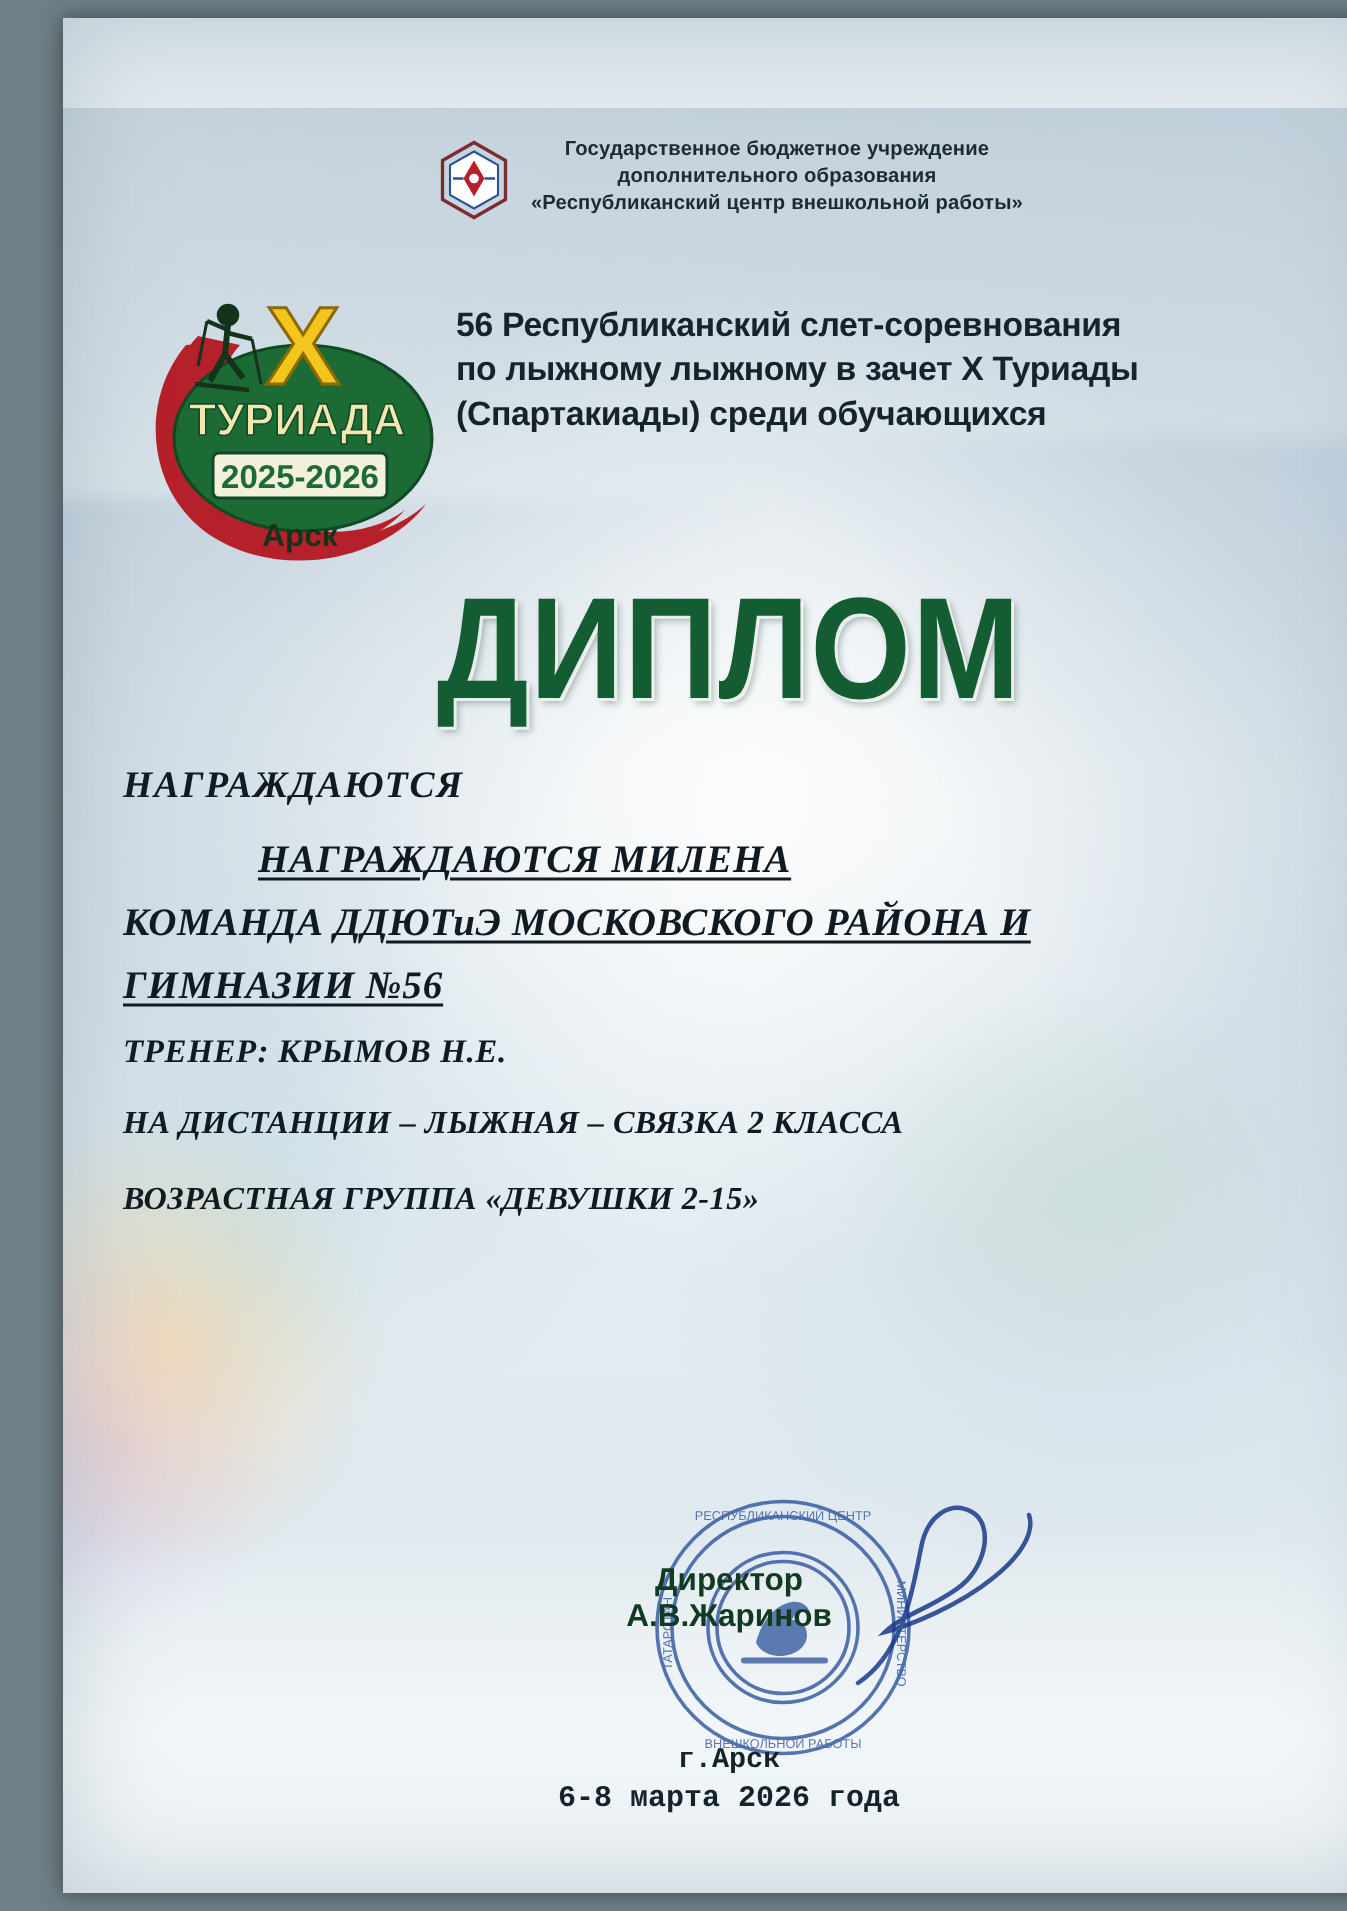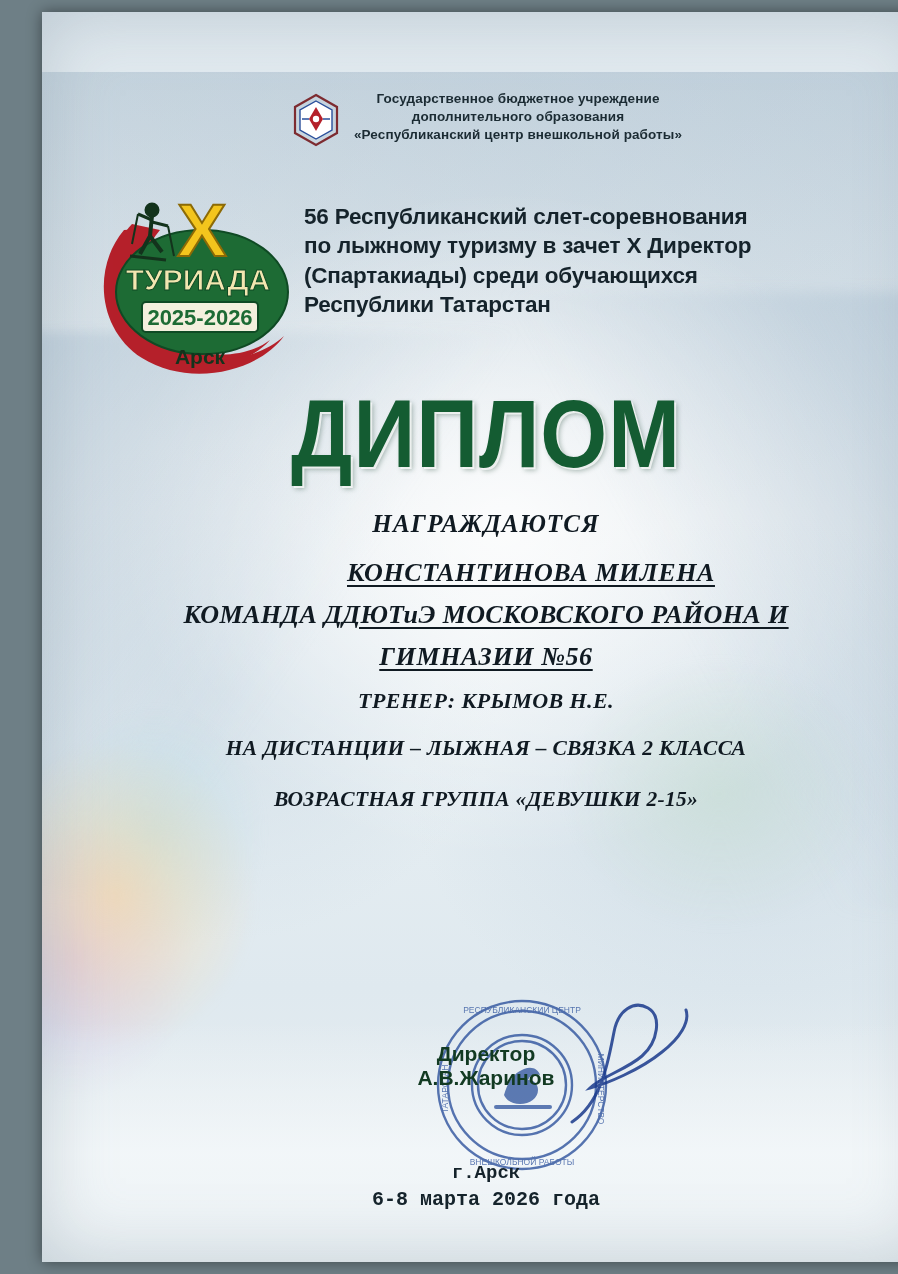--- a/index.html
+++ b/index.html
@@ -163,21 +163,21 @@
   
   .body-lines {
     position: absolute;
     left: 40px; right: 40px;
     top: 498px;
     color: #101a22;
     font-family: "Liberation Serif", serif;
     font-style: italic;
     font-weight: bold;
   }
-  .ln { text-align: center; }
+  .ln { }
   .ln.l1  { font-size: 25px; letter-spacing: 1.2px; margin-bottom: 20px; }
   .ln.l2  { font-size: 26px; letter-spacing: .6px; margin-bottom: 12px; }
   .ln.l3  { font-size: 26px; letter-spacing: .6px; margin-bottom: 12px; padding-left: 90px; }
   .ln.l4  { font-size: 26px; letter-spacing: .4px; margin-bottom: 12px; }
   .ln.l5  { font-size: 26px; letter-spacing: .6px; margin-bottom: 16px; }
   .ln.l6  { font-size: 22px; letter-spacing: .4px; margin-bottom: 22px; }
   .ln.l7  { font-size: 26px; letter-spacing: .6px; margin-bottom: 30px; }
   .ln.l8  { font-size: 21.5px; letter-spacing: .3px; margin-bottom: 26px; }
   .ln.l9  { font-size: 21.5px; letter-spacing: .3px; }
   .u { text-decoration: underline; text-underline-offset: 4px; text-decoration-thickness: 1.5px; }
@@ -301,33 +301,32 @@
 
           <rect x="48" y="138" width="116" height="30" rx="4" fill="#f4f0de" stroke="#0f4a24" stroke-width="2"></rect>
           <text x="106" y="161" font-family="Liberation Sans, sans-serif" font-weight="bold" font-size="22" fill="#1d6b34" text-anchor="middle">2025-2026</text>
 
           <text x="106" y="200" font-family="Liberation Sans, sans-serif" font-weight="bold" font-size="21" fill="#13331c" text-anchor="middle">Арск</text>
         </svg>
       </div>
 
       <div class="event-title">
         <div>56 Республиканский слет-соревнования</div>
-        <div>по лыжному туризму в зачет X Директор</div>
+        <div>по лыжному лыжному в зачет X Туриады</div>
         <div>(Спартакиады) среди обучающихся</div>
-        <div>Республики Татарстан</div>
       </div>
 
       <div class="diploma">ДИПЛОМ</div>
 
       <div class="body-lines">
         <div class="ln l1">НАГРАЖДАЮТСЯ</div>
 
 
         <div class="ln l3">
-          <span class="u">КОНСТАНТИНОВА МИЛЕНА</span>
+          <span class="u">НАГРАЖДАЮТСЯ МИЛЕНА</span>
         </div>
 
         <div class="ln l4">
           <span>КОМАНДА</span>
           <span class="u">ДДЮТиЭ МОСКОВСКОГО РАЙОНА И</span>
         </div>
 
         <div class="ln l5">
           <span class="u">ГИМНАЗИИ №56</span>
         </div>

